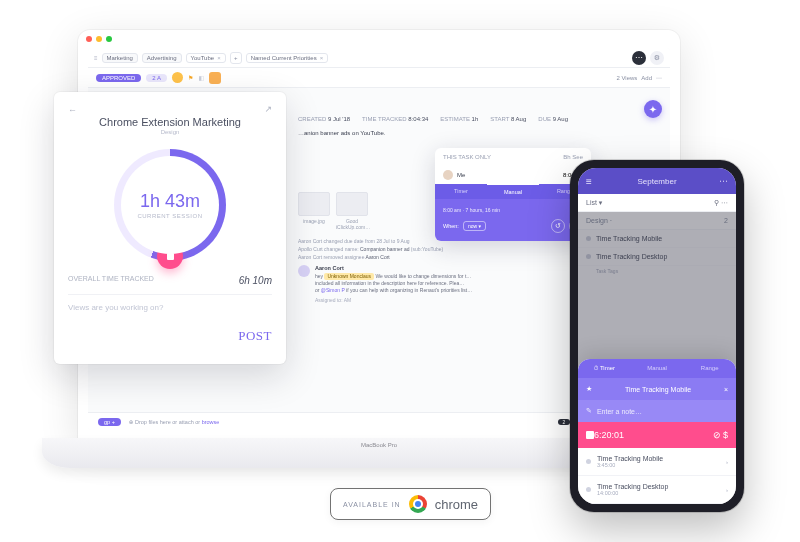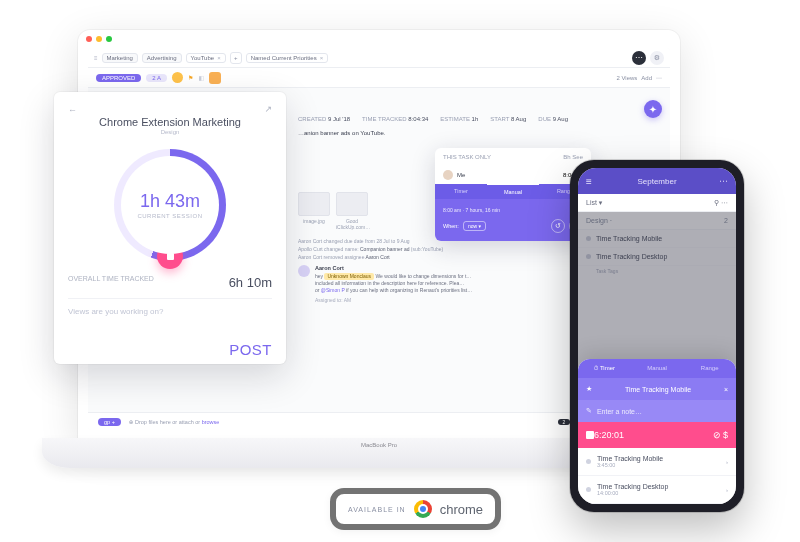--- a/index.html
+++ b/index.html
@@ -73,23 +73,23 @@
   .card .title{text-align:center;color:#4a4f61;font-size:11px;margin-top:2px;}
   .card .sub{text-align:center;color:#b6bacb;font-size:6px;margin-top:1px;}
   .timer{margin:14px auto 10px;width:112px;height:112px;border-radius:50%;position:relative;background:conic-gradient(#7b68ee 0 200deg,#efeaff 200deg 360deg);}
   .timer::after{content:"";position:absolute;inset:7px;border-radius:50%;background:#fff;}
   .timer .txt{position:absolute;inset:0;display:flex;flex-direction:column;align-items:center;justify-content:center;z-index:1;}
   .timer .big{color:#7b68ee;font-size:18px;font-weight:500;}
   .timer .sm{color:#b6bacb;font-size:6px;letter-spacing:.5px;margin-top:1px;}
   .stopbtn{position:absolute;left:50%;bottom:-8px;transform:translateX(-50%);width:26px;height:26px;border-radius:50%;background:#ff4d8d;display:flex;align-items:center;justify-content:center;box-shadow:0 4px 10px rgba(255,77,141,.4);}
   .stopbtn .sq{width:7px;height:7px;background:#fff;border-radius:1px;}
   .overall{display:flex;justify-content:space-between;font-size:7px;color:#aeb3c2;margin-top:14px;}
-  .overall b{color:#4a4f61;font-weight:500;font-size:13px;}
+  .overall b{color:#4a4f61;font-weight:500;font-size:10px;font-style:italic;}
   .note{margin-top:8px;border-top:1px solid #f0f1f5;padding-top:8px;font-size:8px;color:#c1c5d4;}
-  .post{position:absolute;right:14px;bottom:6px;color:#7b68ee;font-size:15px;letter-spacing:.5px;}
+  .post{position:absolute;right:14px;bottom:20px;color:#7b68ee;font-size:13px;letter-spacing:.5px;font-family:Liberation Serif, serif;}
   
   .phone{position:absolute;right:56px;top:160px;width:174px;height:352px;border-radius:24px;background:#1e1e27;padding:8px;box-shadow:0 18px 40px rgba(0,0,0,.25),0 0 0 1px rgba(0,0,0,.15);}
   .phone .screenp{width:100%;height:100%;border-radius:18px;background:#f6f6f9;overflow:hidden;position:relative;}
   .phone .hdrp{height:26px;background:#5b4ec7;color:#e5e1fb;display:flex;align-items:center;justify-content:center;font-size:8px;position:relative;}
   .phone .hdrp .l{position:absolute;left:8px;font-size:10px;}
   .phone .hdrp .r{position:absolute;right:8px;font-size:9px;}
   .phone .sub{height:18px;background:#fff;border-bottom:1px solid #eceef2;display:flex;align-items:center;padding:0 8px;font-size:7px;color:#6b6f80;justify-content:space-between;}
   .grp{padding:5px 8px;font-size:7px;color:#8a90a3;display:flex;justify-content:space-between;border-bottom:1px solid #eef0f5;background:#fafbfc;}
   .titem{padding:5px 8px;font-size:7px;color:#4a4f61;border-bottom:1px solid #f1f2f6;display:flex;align-items:center;gap:5px;}
   .titem .dot{width:5px;height:5px;border-radius:50%;background:#c9cdda;}
@@ -100,21 +100,21 @@
   .sheet .tabs2 div{flex:1;text-align:center;padding:6px 0;color:#d6d0fb;}
   .sheet .tabs2 .on{color:#fff;}
   .sheet .task{background:#8b7bf3;color:#fff;font-size:7px;padding:7px 8px;display:flex;justify-content:space-between;align-items:center;}
   .sheet .note2{background:#9889f6;color:#eceafe;font-size:7px;padding:7px 8px;display:flex;align-items:center;gap:5px;}
   .sheet .run{background:#ff4d8d;color:#fff;padding:8px;display:flex;align-items:center;justify-content:space-between;font-size:9px;}
   .sheet .list .li{padding:7px 8px;border-bottom:1px solid #f1f2f6;font-size:7px;color:#4a4f61;display:flex;align-items:center;gap:6px;}
   .sheet .list .li .d{width:5px;height:5px;border-radius:50%;background:#d0d3e0;}
   .sheet .list .li .t{margin-left:auto;color:#a7acbe;font-size:6px;}
   .sheet .list .li .sub2{display:block;font-size:5.5px;color:#a7acbe;}
   
-  .badge{position:absolute;left:330px;top:488px;display:flex;align-items:center;gap:8px;border:6px solid #737373;border-radius:14px;padding:6px 12px;background:#fff;box-shadow:0 2px 8px rgba(0,0,0,.05);}
+  .badge{position:absolute;left:330px;top:488px;display:flex;align-items:center;gap:8px;border:1px solid #737373;border-radius:8px;padding:6px 12px;background:#fff;box-shadow:0 2px 8px rgba(0,0,0,.05);}
   .badge .txt1{font-size:7px;letter-spacing:1px;color:#8a90a3;}
   .badge .chrome{width:18px;height:18px;border-radius:50%;background:conic-gradient(#ea4335 0 120deg,#34a853 120deg 240deg,#fbbc05 240deg 360deg);position:relative;}
   .badge .chrome::after{content:"";position:absolute;inset:4px;border-radius:50%;background:#fff;}
   .badge .chrome::before{content:"";position:absolute;inset:6px;border-radius:50%;background:#4285f4;z-index:1;}
   .badge .txt2{font-size:13px;color:#5f6570;}
 </style>
 </head>
 <body>
 
 <div class="laptop">

